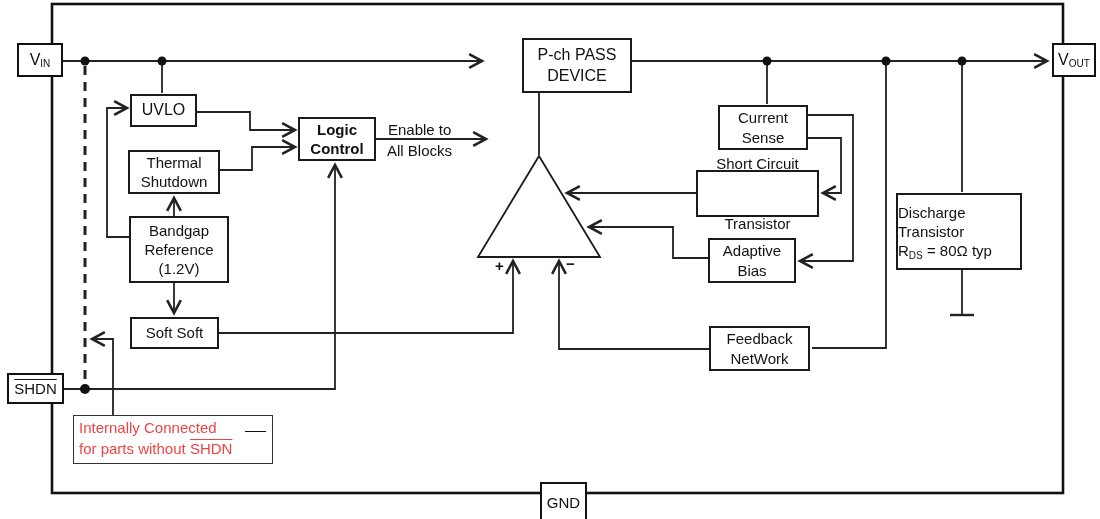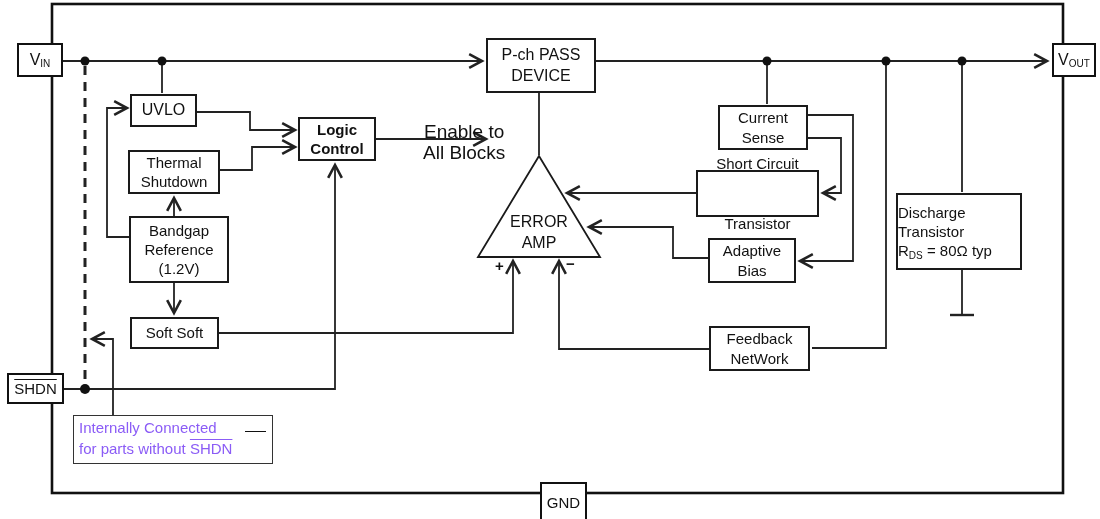--- a/index.html
+++ b/index.html
@@ -8,35 +8,35 @@
     font-family:"Liberation Sans","DejaVu Sans",sans-serif;color:#111;
     overflow:hidden;
   }
   #wires{position:absolute;left:0;top:0;z-index:1;}
   .block{
     position:absolute;z-index:2;box-sizing:border-box;background:#fff;
     border:2px solid #1a1a1a;display:flex;flex-direction:column;
     align-items:center;justify-content:center;text-align:center;
     font-size:15px;line-height:1.28;color:#111;
   }
-  .block.pass{font-size:16px;}
+  .block.pass{font-size:16px;margin-left:36px;}
   .block.leftalign{align-items:flex-start;text-align:left;}
   .pin{
     position:absolute;z-index:3;box-sizing:border-box;background:#fff;
     border:2px solid #111;display:flex;align-items:center;justify-content:center;
     font-size:16px;color:#111;
   }
   .sub{font-size:10px;position:relative;bottom:-3px;letter-spacing:0;}
   .overline{text-decoration:overline;}
-  .freetext{position:absolute;z-index:2;font-size:19px;color:#111;white-space:nowrap;margin-left:36px;}
+  .freetext{position:absolute;z-index:2;font-size:15px;color:#111;white-space:nowrap;}
   .amp-label{position:absolute;z-index:2;width:100px;text-align:center;font-size:16px;line-height:21px;color:#111;}
   .sign{position:absolute;z-index:3;font-size:15px;font-weight:bold;color:#111;}
   .callout{
     position:absolute;z-index:2;box-sizing:border-box;background:#fff;
-    border:1.5px solid #333;font-size:15px;line-height:1.4;color:#8b5cf6;
+    border:1.5px solid #333;font-size:15px;line-height:1.4;color:#ef4444;
     padding:1px 5px;white-space:nowrap;
   }
   .olfrag{position:absolute;left:171px;top:15px;width:21px;border-top:1.6px solid #111;height:0;z-index:3;}
 </style>
 </head>
 <body>
 
 <div id="stage">
 
   <svg id="wires" width="1100" height="519" viewBox="0 0 1100 519">
@@ -172,24 +172,20 @@
     <span>Feedback</span>
     <span>NetWork</span>
   </div>
 
   <div class="block leftalign" style="left:896px;top:193px;width:126px;height:77px;">
     <span>Discharge</span>
     <span>Transistor</span>
     <span><span>R</span><span class="sub">DS</span><span> = 80Ω typ</span></span>
   </div>
 
-  <div class="amp-label" style="left:489px;top:211px;">
-    <span>ERROR</span><br>
-    <span>AMP</span>
-  </div>
   <div class="sign" style="left:495px;top:257px;">+</div>
   <div class="sign" style="left:566px;top:255px;">−</div>
 
   <div class="freetext" style="left:388px;top:121px;">Enable to</div>
   <div class="freetext" style="left:387px;top:142px;">All Blocks</div>
 
   <div class="callout" style="left:73px;top:415px;width:200px;height:49px;">
     <span>Internally Connected</span><span class="olfrag"></span><br>
     <span><span>for parts without </span><span class="overline">SHDN</span></span>
   </div>

